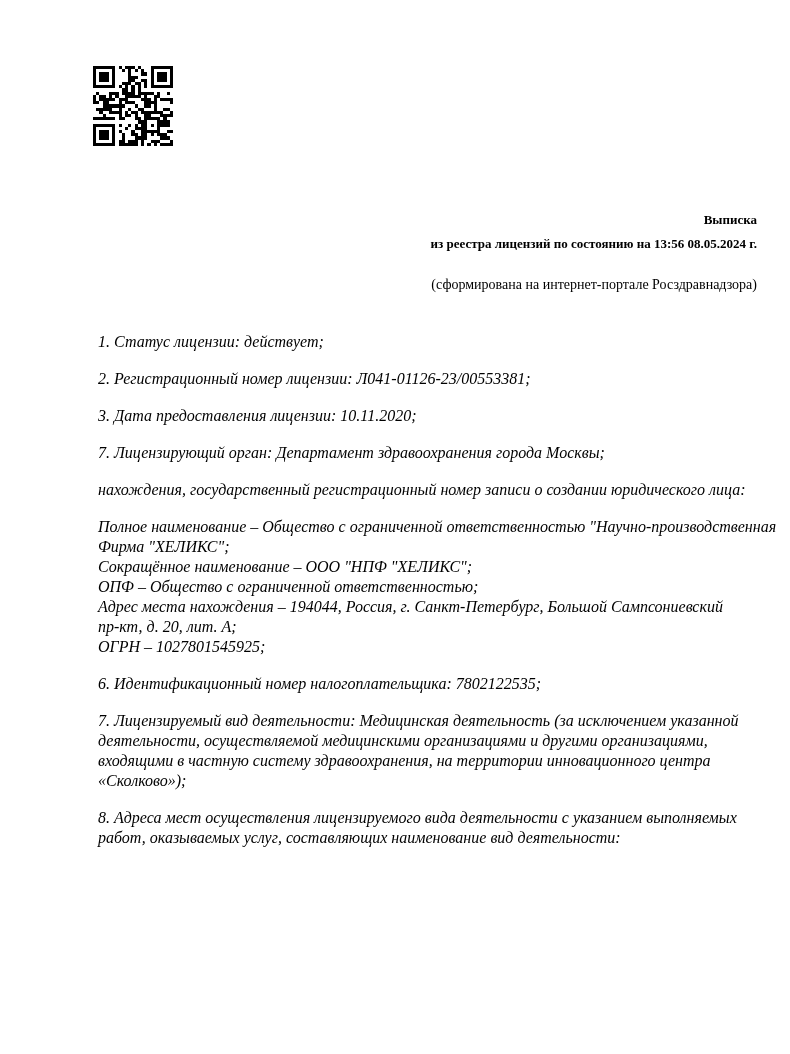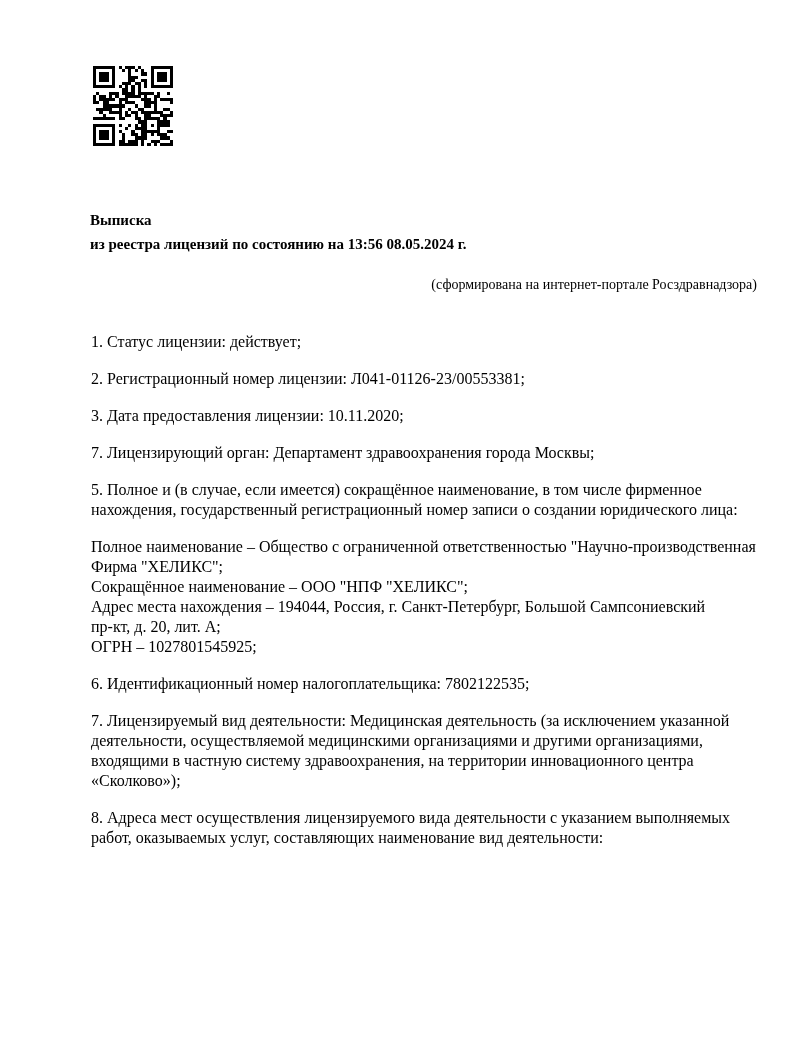--- a/index.html
+++ b/index.html
@@ -17,43 +17,43 @@
     left: 93px;
     top: 66px;
     width: 80px;
     height: 80px;
   }
   .title-block {
     position: absolute;
     left: 90px;
     top: 208px;
     width: 667px;
-    text-align: left;
+    text-align: right;
     font-weight: bold;
-    font-size: 15px;
+    font-size: 13px;
     line-height: 24px;
   }
   .subtitle {
     position: absolute;
     left: 90px;
     top: 277px;
     width: 667px;
     text-align: right;
     font-size: 14px;
     line-height: 16px;
   }
   .body-text {
     position: absolute;
     left: 90px;
     top: 332px;
     width: 700px;
     font-size: 16px;
     line-height: 20px;
   }
-  .para { margin: 0 0 17px 1px; }
+  .para { margin: 0 0 17px 8px; font-style: italic; }
   .line { white-space: nowrap; }
 </style>
 </head>
 <body>
 
 <div class="page">
 
   <div class="qr">
     <svg id="qr-svg" width="80" height="80" viewBox="0 0 25 25" shape-rendering="crispEdges" xmlns="http://www.w3.org/2000/svg">
         <rect x="0" y="0" width="1" height="1" fill="#000000"></rect>
@@ -404,27 +404,27 @@
       <div class="para">
         <div class="line">2. Регистрационный номер лицензии: Л041-01126-23/00553381;</div>
       </div>
       <div class="para">
         <div class="line">3. Дата предоставления лицензии: 10.11.2020;</div>
       </div>
       <div class="para">
         <div class="line">7. Лицензирующий орган: Департамент здравоохранения города Москвы;</div>
       </div>
       <div class="para">
-        <div class="line">5. Полное и (в случае, если имеется) сокращённое наименование, в том числе фирменное</div>
         <div class="line">нахождения, государственный регистрационный номер записи о создании юридического лица:</div>
       </div>
       <div class="para">
         <div class="line">Полное наименование – Общество с ограниченной ответственностью "Научно-производственная</div>
         <div class="line">Фирма "ХЕЛИКС";</div>
         <div class="line">Сокращённое наименование – ООО "НПФ "ХЕЛИКС";</div>
+        <div class="line">ОПФ – Общество с ограниченной ответственностью;</div>
         <div class="line">Адрес места нахождения – 194044, Россия, г. Санкт-Петербург, Большой Сампсониевский</div>
         <div class="line">пр-кт, д. 20, лит. А;</div>
         <div class="line">ОГРН – 1027801545925;</div>
       </div>
       <div class="para">
         <div class="line">6. Идентификационный номер налогоплательщика: 7802122535;</div>
       </div>
       <div class="para">
         <div class="line">7. Лицензируемый вид деятельности: Медицинская деятельность (за исключением указанной</div>
         <div class="line">деятельности, осуществляемой медицинскими организациями и другими организациями,</div>

